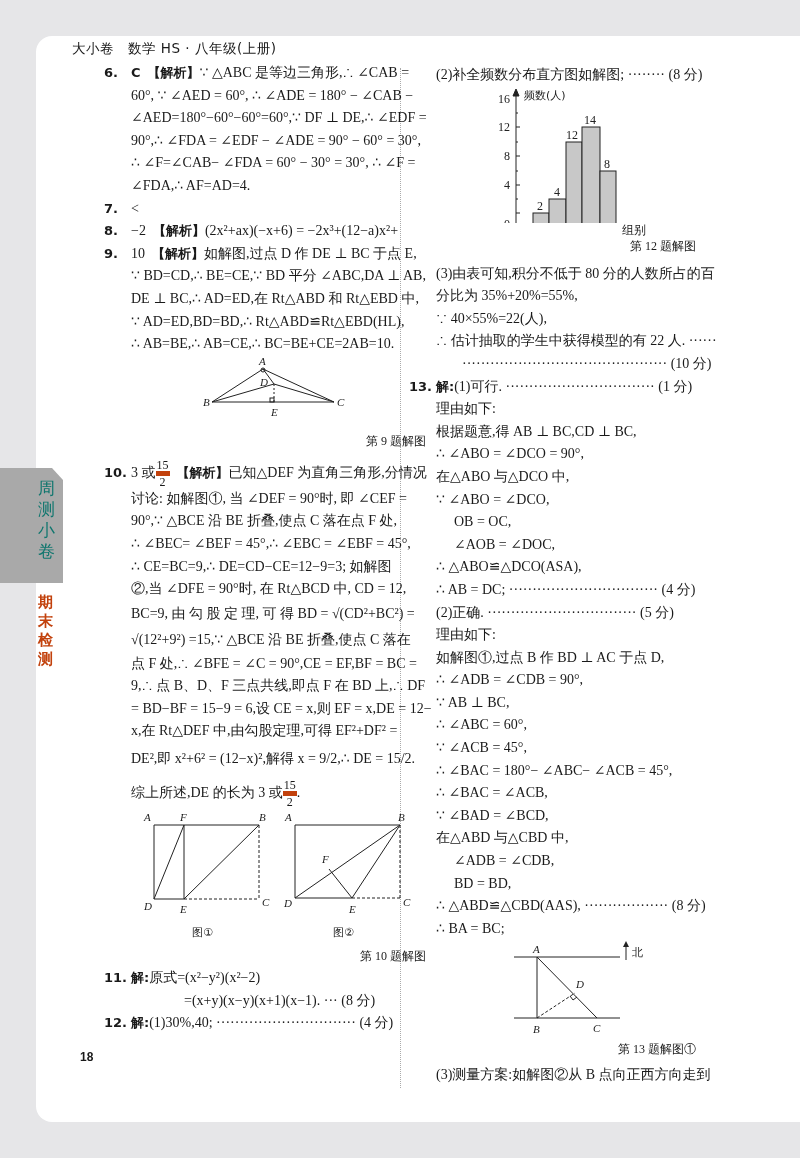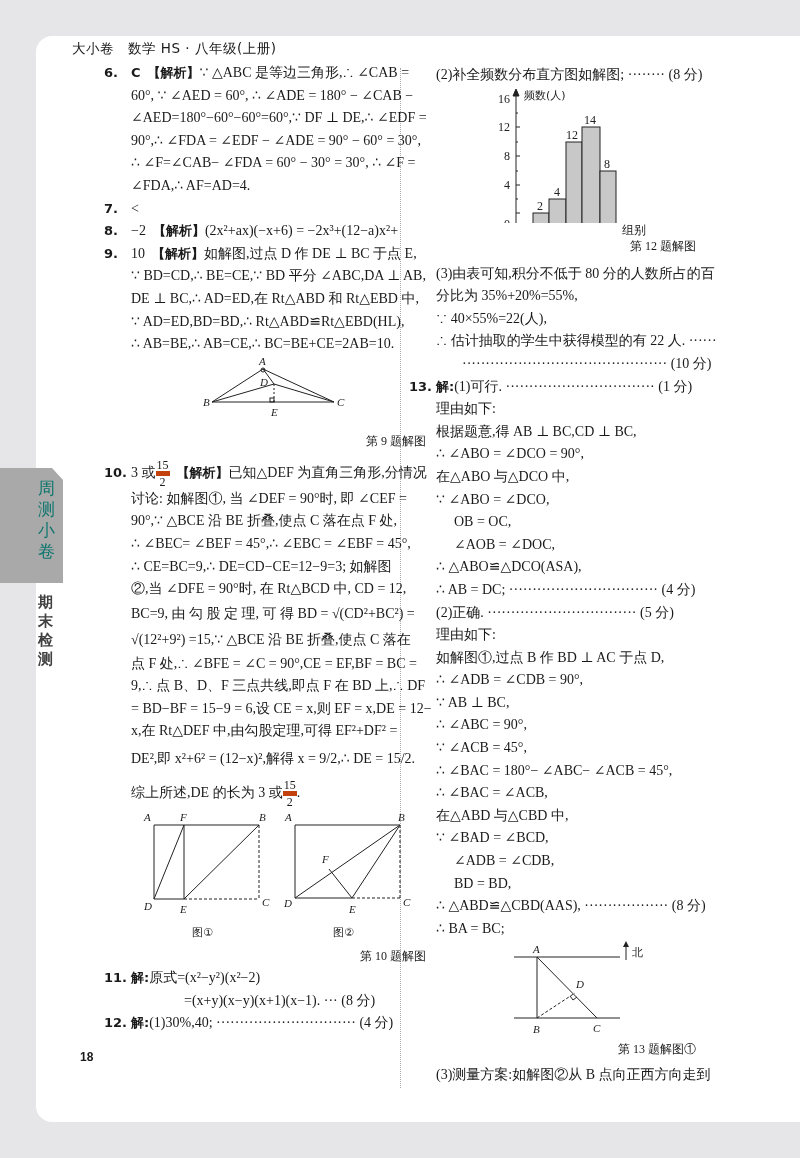--- a/index.html
+++ b/index.html
@@ -13,21 +13,21 @@
   .col.right{left:436px;top:64px;width:312px;}
   .line{white-space:nowrap;height:22.6px;}
   .ind{padding-left:27px;}
   .ind2{padding-left:18px;}
   .qn{font-family:"DejaVu Sans",sans-serif;font-weight:bold;font-size:13px;display:inline-block;width:27px;}
   .b{font-family:"DejaVu Sans",sans-serif;font-weight:bold;font-size:13px;}
   .fig{position:relative;}
   .cap{font-size:12px;text-align:right;}
   .tab{position:absolute;left:0;top:468px;width:63px;height:115px;background:#a9a9a9;clip-path:polygon(0 0,52px 0,63px 12px,63px 115px,0 115px);}
   .tab-text{position:absolute;left:38px;top:478px;width:18px;font-family:"DejaVu Sans",sans-serif;font-size:17px;line-height:21px;color:#0f766e;}
-  .tab2-text{position:absolute;left:38px;top:593px;width:18px;font-family:"DejaVu Sans",sans-serif;font-weight:bold;font-size:15px;line-height:19px;color:#404040;}
+  .tab2-text{position:absolute;left:38px;top:593px;width:18px;font-family:"DejaVu Sans",sans-serif;font-weight:bold;font-size:15px;line-height:19px;color:#c2410c;}
   .pageno{position:absolute;left:80px;top:1050px;font-family:Liberation Sans, sans-serif;font-weight:bold;font-size:12px;}
   .frac{display:inline-block;vertical-align:middle;text-align:center;font-size:12px;line-height:12px;}
   .frac span{display:block;}
   .frac .n{border-bottom:5px solid #c2410c;padding:0 1px;}
 </style>
 </head>
 <body>
 
 <div class="page"></div>
 <div class="header">大小卷　数学 HS · 八年级(上册)</div>
@@ -223,26 +223,26 @@
     <div class="line">∵ ∠ABO = ∠DCO,</div>
     <div class="line ind2">OB = OC,</div>
     <div class="line ind2">∠AOB = ∠DOC,</div>
     <div class="line">∴ △ABO≌△DCO(ASA),</div>
     <div class="line">∴ AB = DC; ································ (4 分)</div>
     <div class="line">(2)正确. ································ (5 分)</div>
     <div class="line">理由如下:</div>
     <div class="line">如解图①,过点 B 作 BD ⊥ AC 于点 D,</div>
     <div class="line">∴ ∠ADB = ∠CDB = 90°,</div>
     <div class="line">∵ AB ⊥ BC,</div>
-    <div class="line">∴ ∠ABC = 90°,</div>
+    <div class="line">∴ ∠ABC = 60°,</div>
     <div class="line">∵ ∠ACB = 45°,</div>
     <div class="line">∴ ∠BAC = 180°− ∠ABC− ∠ACB = 45°,</div>
     <div class="line">∴ ∠BAC = ∠ACB,</div>
+    <div class="line">∵ ∠BAD = ∠BCD,</div>
     <div class="line">在△ABD 与△CBD 中,</div>
-    <div class="line">∵ ∠BAD = ∠BCD,</div>
     <div class="line ind2">∠ADB = ∠CDB,</div>
     <div class="line ind2">BD = BD,</div>
     <div class="line">∴ △ABD≌△CBD(AAS), ·················· (8 分)</div>
     <div class="line">∴ BA = BC;</div>
     <div class="fig" style="height:98px;">
       <svg width="312" height="98">
         <g stroke="#222" stroke-width="1" fill="none">
           <line x1="78" y1="17" x2="184" y2="17"></line>
           <line x1="78" y1="78" x2="184" y2="78"></line>
           <line x1="101" y1="17" x2="101" y2="78"></line>

